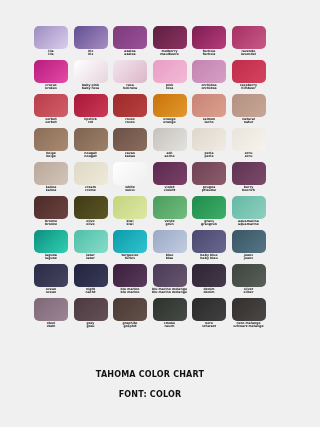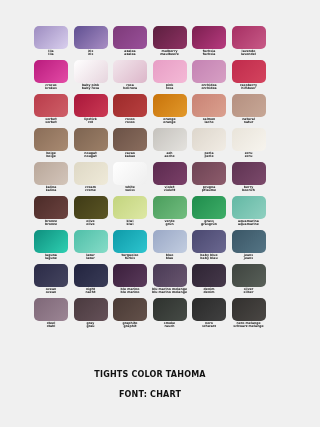--- a/index.html
+++ b/index.html
@@ -454,17 +454,17 @@
       <div class="cell">
         <div class="swatch" style="background: linear-gradient(135deg, rgb(50, 48, 46) 0%, rgb(74, 71, 68) 100%);"></div>
         <div class="labels">
           <span class="lbl-en">nero melange</span>
           <span class="lbl-de">schwarz melange</span>
         </div>
       </div>
     </div>
 
   <div class="footer">
-    <div class="footer-title">TIGHTS COLOR TAHOMA</div>
-    <div class="footer-sub">FONT: CHART</div>
+    <div class="footer-title">TAHOMA COLOR CHART</div>
+    <div class="footer-sub">FONT: COLOR</div>
   </div>
 
 </div>
 
 </body></html>

